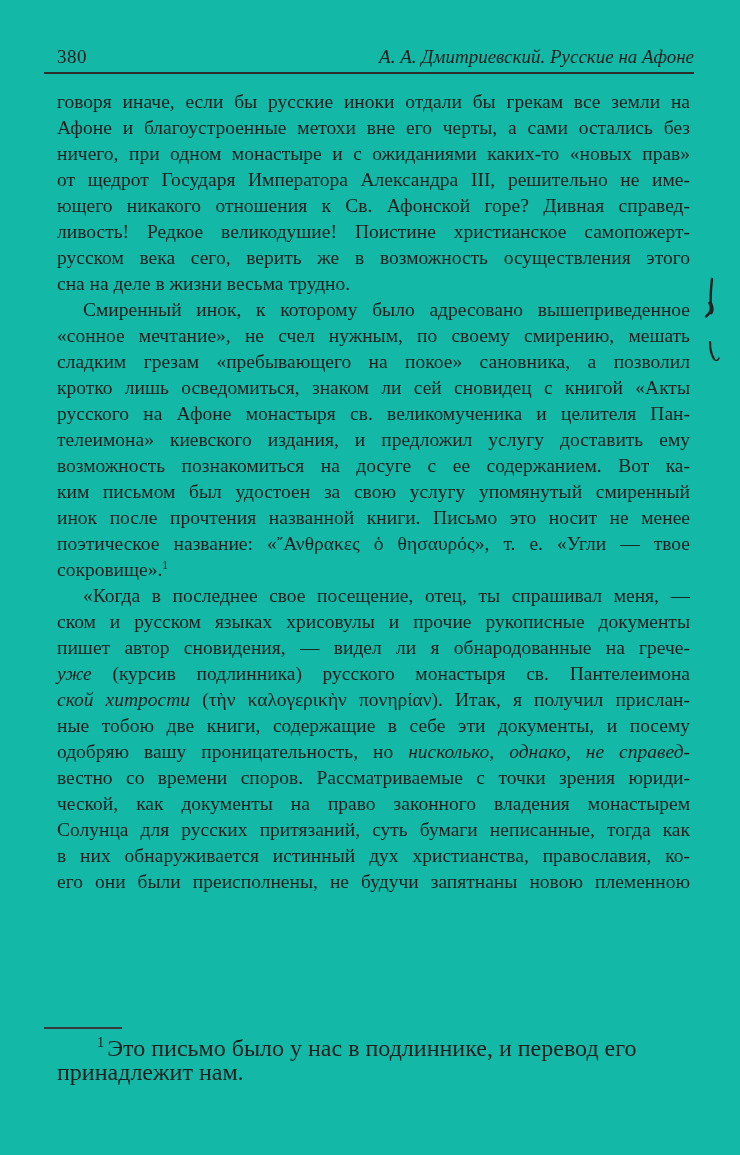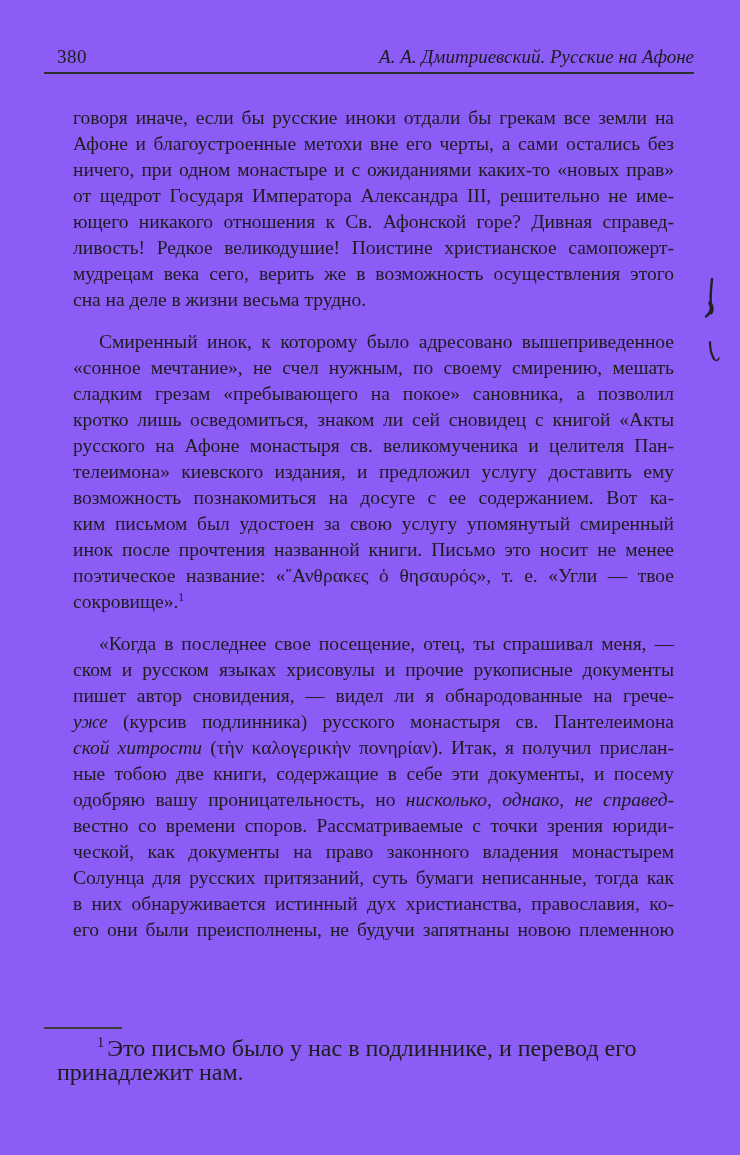--- a/index.html
+++ b/index.html
@@ -4,21 +4,21 @@
 <style>
   html, body { margin: 0; padding: 0; }
   body {
     width: 740px; height: 1155px;
     background: #f6f6f4;
     font-family: "Liberation Serif", "DejaVu Serif", serif;
   }
   .page {
     position: relative;
     width: 740px; height: 1155px;
-    background: #8b5cf6;
+    background: #14b8a6;
     color: #1d1d1d;
     overflow: hidden;
   }
   
   .header {
     position: absolute; top: 46px; left: 44px; right: 46px;
     height: 24px;
   }
   .pagenum {
     position: absolute; left: 13px; top: 0;
@@ -31,21 +31,21 @@
   .header-rule {
     position: absolute; top: 72px; left: 44px; right: 46px;
     border-top: 2px solid #2e2e2e;
   }
   
   .body-text {
     position: absolute; top: 89px; left: 57px; width: 633px;
     font-size: 19.5px; line-height: 26px;
     text-rendering: optimizeLegibility;
   }
-  .para { margin: 16px; }
+  .para { margin: 0; }
   .line {
     text-align: justify;
     text-align-last: justify;
     hyphens: none;
   }
   .line.last { text-align-last: left; }
   .line.indent { text-indent: 26px; }
   .it { font-style: italic; }
   .sup { vertical-align: super; font-size: 0.6em; line-height: 0; }
   
@@ -76,21 +76,21 @@
   <div class="header-rule"></div>
 
   <div class="body-text">
       <div class="para">
         <div class="line"><span>говоря иначе, если бы русские иноки отдали бы грекам все земли на</span></div>
         <div class="line"><span>Афоне и благоустроенные метохи вне его черты, а сами остались без</span></div>
         <div class="line"><span>ничего, при одном монастыре и с ожиданиями каких-то «новых прав»</span></div>
         <div class="line"><span>от щедрот Государя Императора Александра III, решительно не име-</span></div>
         <div class="line"><span>ющего никакого отношения к Св. Афонской горе? Дивная справед-</span></div>
         <div class="line"><span>ливость! Редкое великодушие! Поистине христианское самопожерт-</span></div>
-        <div class="line"><span>мудрецам века сего, верить же в возможность осуществления этого</span></div>
+        <div class="line"><span>русском века сего, верить же в возможность осуществления этого</span></div>
         <div class="line last"><span>сна на деле в жизни весьма трудно.</span></div>
       </div>
       <div class="para">
         <div class="line indent"><span>Смиренный инок, к которому было адресовано вышеприведенное</span></div>
         <div class="line"><span>«сонное мечтание», не счел нужным, по своему смирению, мешать</span></div>
         <div class="line"><span>сладким грезам «пребывающего на покое» сановника, а позволил</span></div>
         <div class="line"><span>кротко лишь осведомиться, знаком ли сей сновидец с книгой «Акты</span></div>
         <div class="line"><span>русского на Афоне монастыря св. великомученика и целителя Пан-</span></div>
         <div class="line"><span>телеимона» киевского издания, и предложил услугу доставить ему</span></div>
         <div class="line"><span>возможность познакомиться на досуге с ее содержанием. Вот ка-</span></div>

